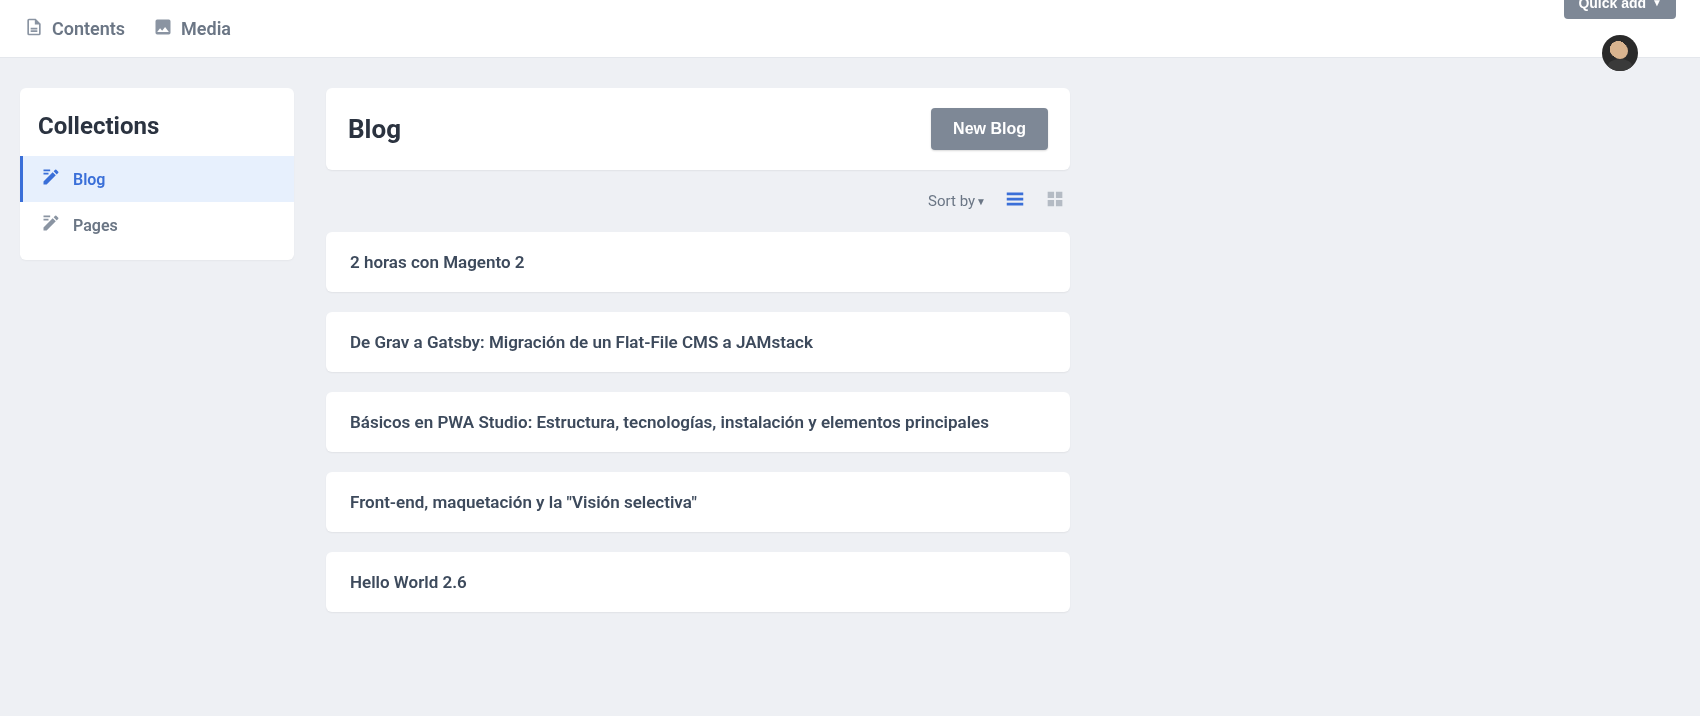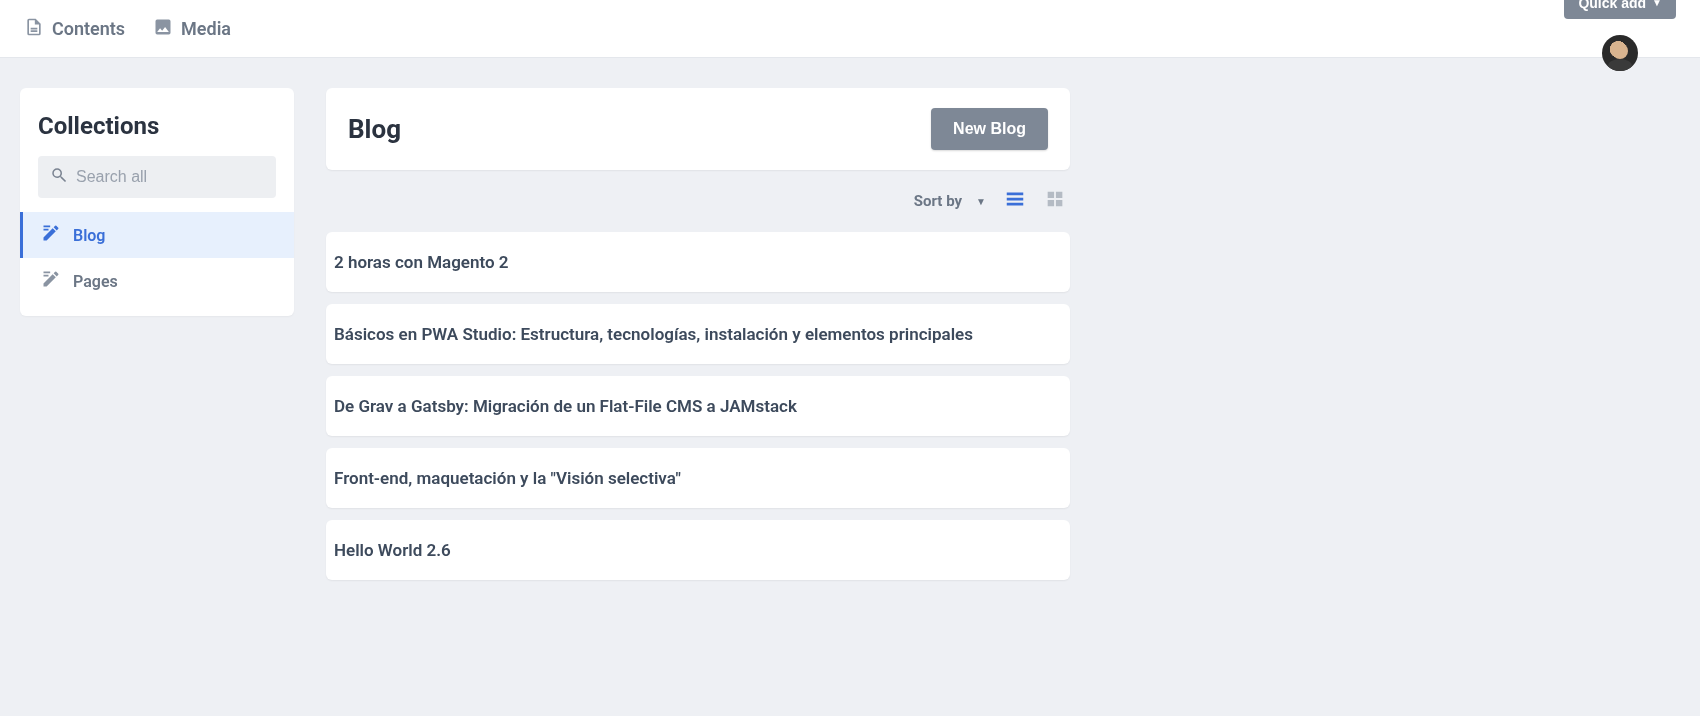--- a/index.html
+++ b/index.html
@@ -193,46 +193,46 @@
     .list-controls {
       display: flex;
       justify-content: flex-end;
       align-items: center;
       gap: 18px;
       margin-bottom: 18px;
       padding-right: 4px;
     }
     .sort-by {
       color: #6b7685;
-      font-weight: 700;
+      font-weight: 400;
       font-size: 15px;
       cursor: pointer;
       display: flex;
       align-items: center;
-      gap: 14px;
+      gap: 1px;
     }
     .sort-by .caret {
       font-size: 10px;
     }
     .view-toggle {
       cursor: pointer;
     }
     .view-toggle svg {
       width: 22px;
       height: 22px;
     }
     .view-list svg { fill: #3a6fd8; }
     .view-grid svg { fill: #b4bbc4; }
 
     .entry {
       background: #ffffff;
       border-radius: 6px;
       box-shadow: 0 1px 2px rgba(0,0,0,0.06);
-      padding: 20px 8px;
-      margin-bottom: 12px;
+      padding: 20px 24px;
+      margin-bottom: 20px;
       font-size: 17px;
       font-weight: 600;
       color: #3d4a5c;
       cursor: pointer;
     }
   </style>
 </head>
 <body>
 
 <div class="topbar">
@@ -259,28 +259,20 @@
       <span>Quick add</span>
       <span class="caret">▼</span>
     </button>
     <div class="avatar"></div>
   </div>
 </div>
 
 <div class="main-wrap">
   <aside class="sidebar">
     <div class="sidebar-title">Collections</div>
-    <div class="search-wrap">
-      <span>
-        <svg viewBox="0 0 24 24">
-            <path d="M15.5 14h-.79l-.28-.27A6.471 6.471 0 0 0 16 9.5 6.5 6.5 0 1 0 9.5 16a6.47 6.47 0 0 0 4.23-1.57l.27.28v.79L20 21.49 21.49 20 15.5 14zm-6 0C7.01 14 5 11.99 5 9.5S7.01 5 9.5 5 14 7.01 14 9.5 11.99 14 9.5 14z"></path>
-          </svg>
-      </span>
-      <input type="text" placeholder="Search all" style="">
-    </div>
     <div id="collections-list">
         <div class="collection-item active">
           <span><svg viewBox="0 0 24 24">
               <path d="M3 17.25V21h3.75l11-11-3.75-3.75-11 11zM20.71 7.04a1 1 0 0 0 0-1.41l-2.34-2.34a1 1 0 0 0-1.41 0L15.13 5.13l3.75 3.75 1.83-1.84zM3 3h8v2H3V3zm0 4h6v2H3V7z"></path>
             </svg></span>
           <span>Blog</span>
         </div>
         <div class="collection-item">
           <span><svg viewBox="0 0 24 24">
               <path d="M3 17.25V21h3.75l11-11-3.75-3.75-11 11zM20.71 7.04a1 1 0 0 0 0-1.41l-2.34-2.34a1 1 0 0 0-1.41 0L15.13 5.13l3.75 3.75 1.83-1.84zM3 3h8v2H3V3zm0 4h6v2H3V7z"></path>
@@ -308,19 +300,19 @@
       </div>
       <div class="view-toggle view-grid">
         <svg viewBox="0 0 24 24">
             <path d="M4 4h7v7H4V4zm9 0h7v7h-7V4zm-9 9h7v7H4v-7zm9 0h7v7h-7v-7z"></path>
           </svg>
       </div>
     </div>
 
     <div id="entries-list">
         <div class="entry">2 horas con Magento 2</div>
+        <div class="entry">De Grav a Gatsby: Migración de un Flat-File CMS a JAMstack</div>
         <div class="entry">Básicos en PWA Studio: Estructura, tecnologías, instalación y elementos principales</div>
-        <div class="entry">De Grav a Gatsby: Migración de un Flat-File CMS a JAMstack</div>
         <div class="entry">Front-end, maquetación y la "Visión selectiva"</div>
         <div class="entry">Hello World 2.6</div>
       </div>
   </section>
 </div>
 
 </body></html>

